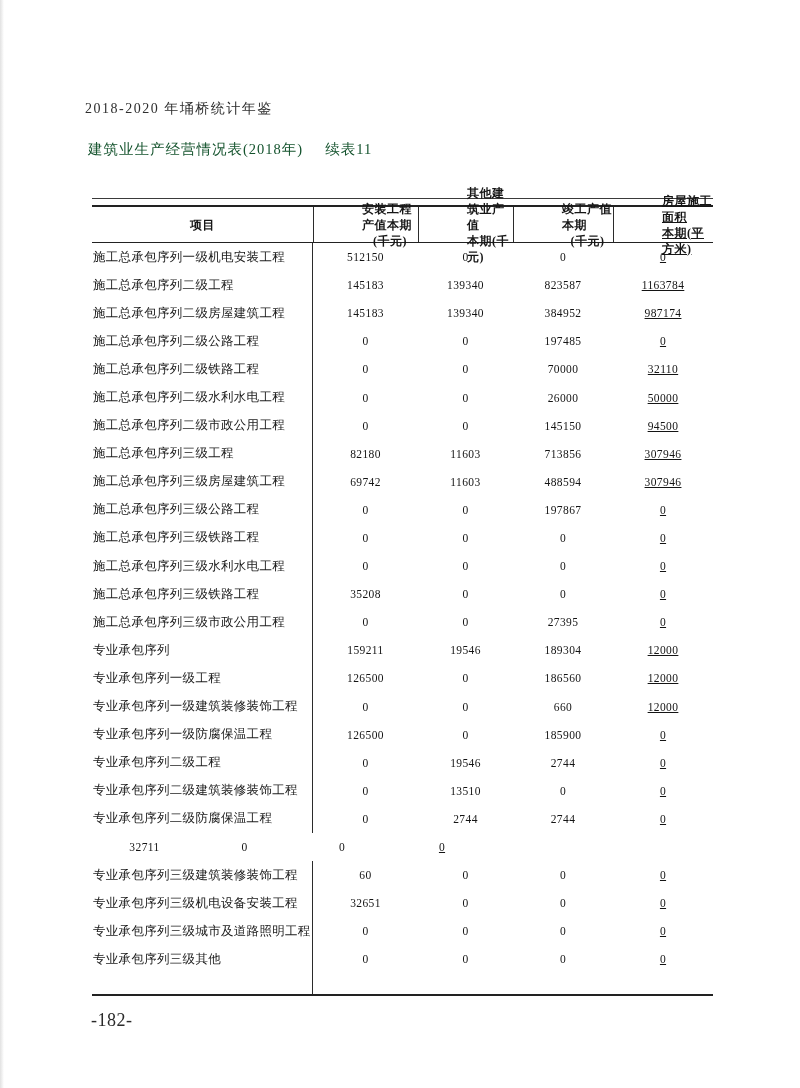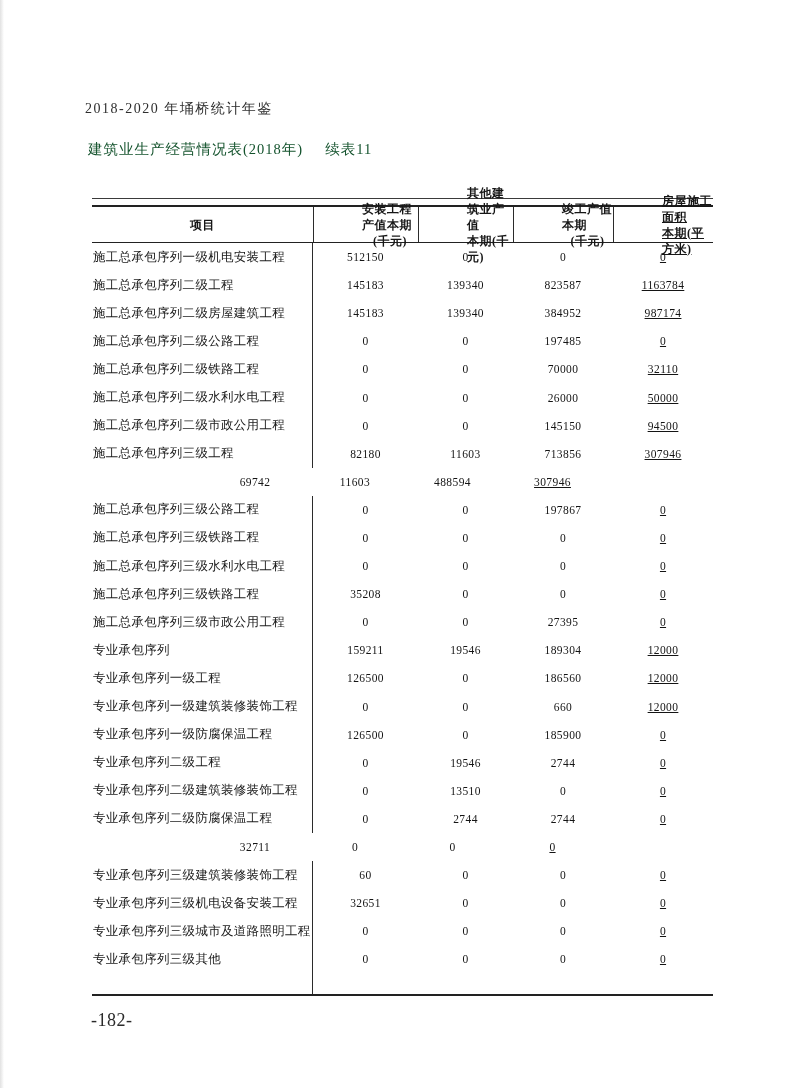--- a/index.html
+++ b/index.html
@@ -46,21 +46,21 @@
     letter-spacing:.5px;color:#161616;
     box-sizing:border-box;
   }
   .th + .th{border-left:1px solid #2b2b2b;padding-left:48px;}
   .c0{width:221px;}
   .c1{width:105px;}
   .c2{width:95px;}
   .c3{width:100px;}
   .c4{width:100px;text-decoration:underline;}
   .tbody .trow{
-    display:flex;align-items:center;height:28.1px;justify-content:center;
+    display:flex;align-items:center;height:28.1px;
   }
   .tbody .c{box-sizing:border-box;}
   .tbody .c.c0{
     height:100%;display:flex;align-items:center;
     border-right:1px solid #2b2b2b;
     font-size:12.5px;letter-spacing:.3px;color:#191919;
     padding-left:1px;white-space:nowrap;overflow:hidden;
   }
   .tbody .num{
     text-align:center;font-size:11.5px;color:#141414;
@@ -165,20 +165,21 @@
         <div class="c num c4">94500</div>
       </div>
       <div class="trow">
         <div class="c c0">施工总承包序列三级工程</div>
         <div class="c num c1">82180</div>
         <div class="c num c2">11603</div>
         <div class="c num c3">713856</div>
         <div class="c num c4">307946</div>
       </div>
       <div class="trow">
+        <div class="c c0">施工总承包序列三级房屋建筑工程</div>
         <div class="c num c1">69742</div>
         <div class="c num c2">11603</div>
         <div class="c num c3">488594</div>
         <div class="c num c4">307946</div>
       </div>
       <div class="trow">
         <div class="c c0">施工总承包序列三级公路工程</div>
         <div class="c num c1">0</div>
         <div class="c num c2">0</div>
         <div class="c num c3">197867</div>

